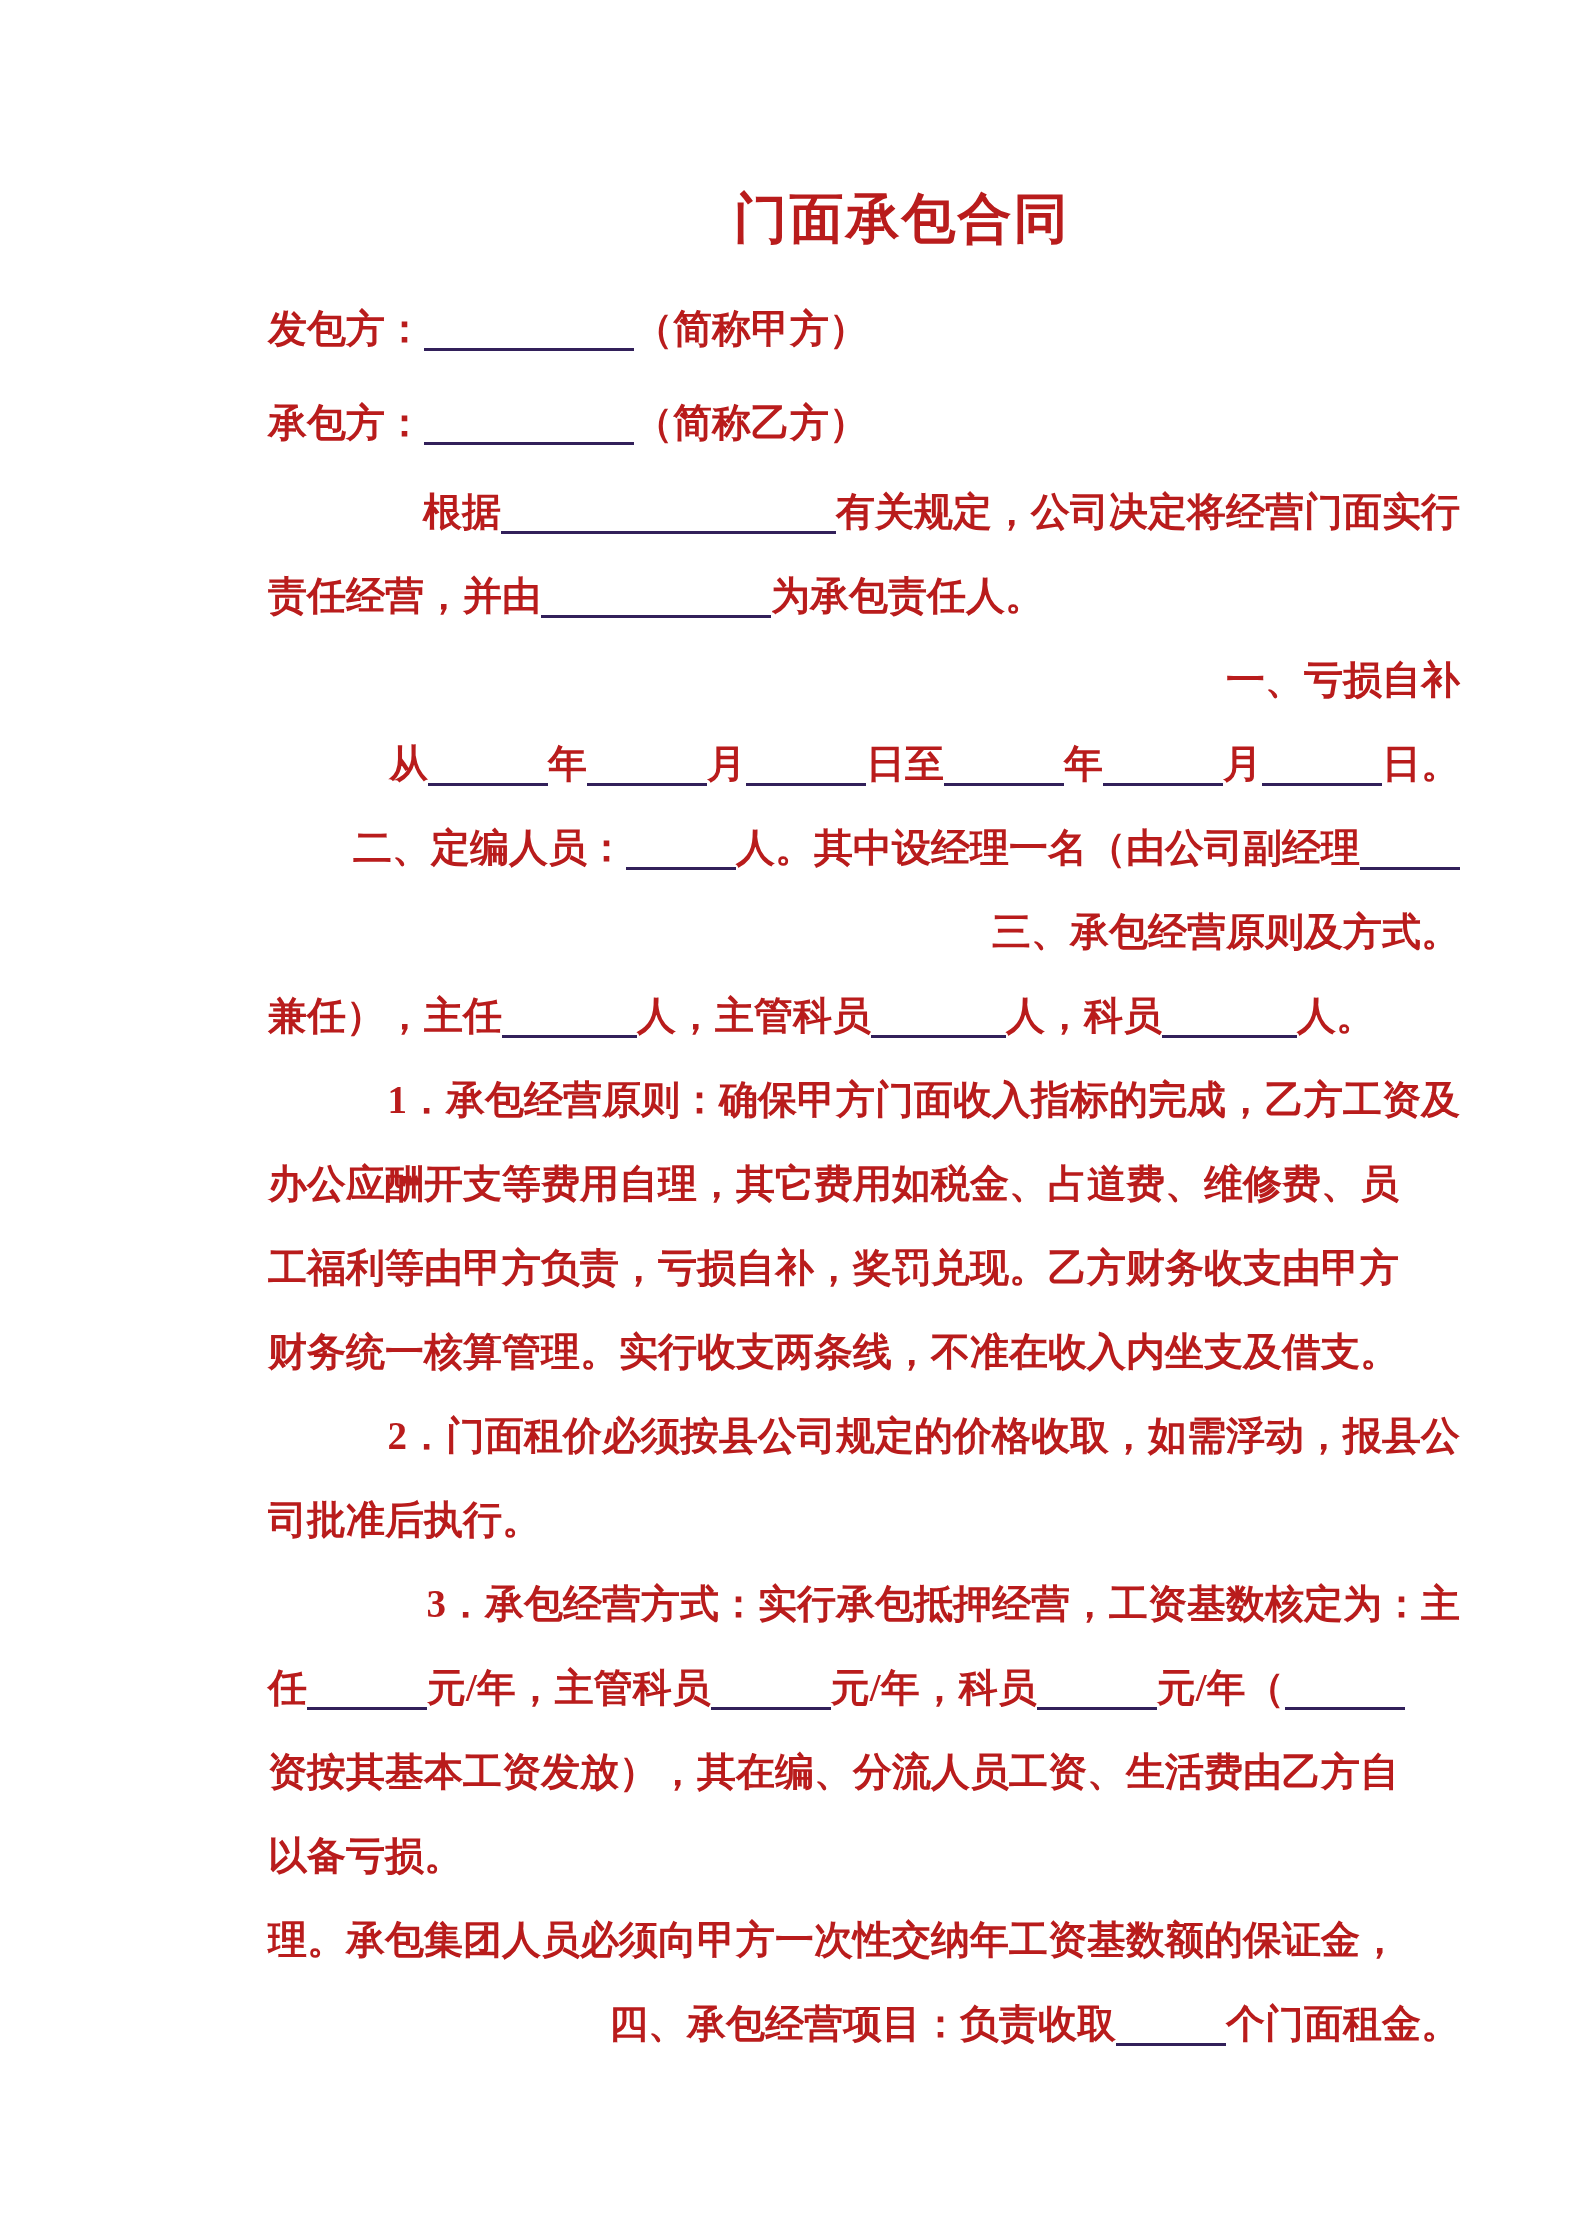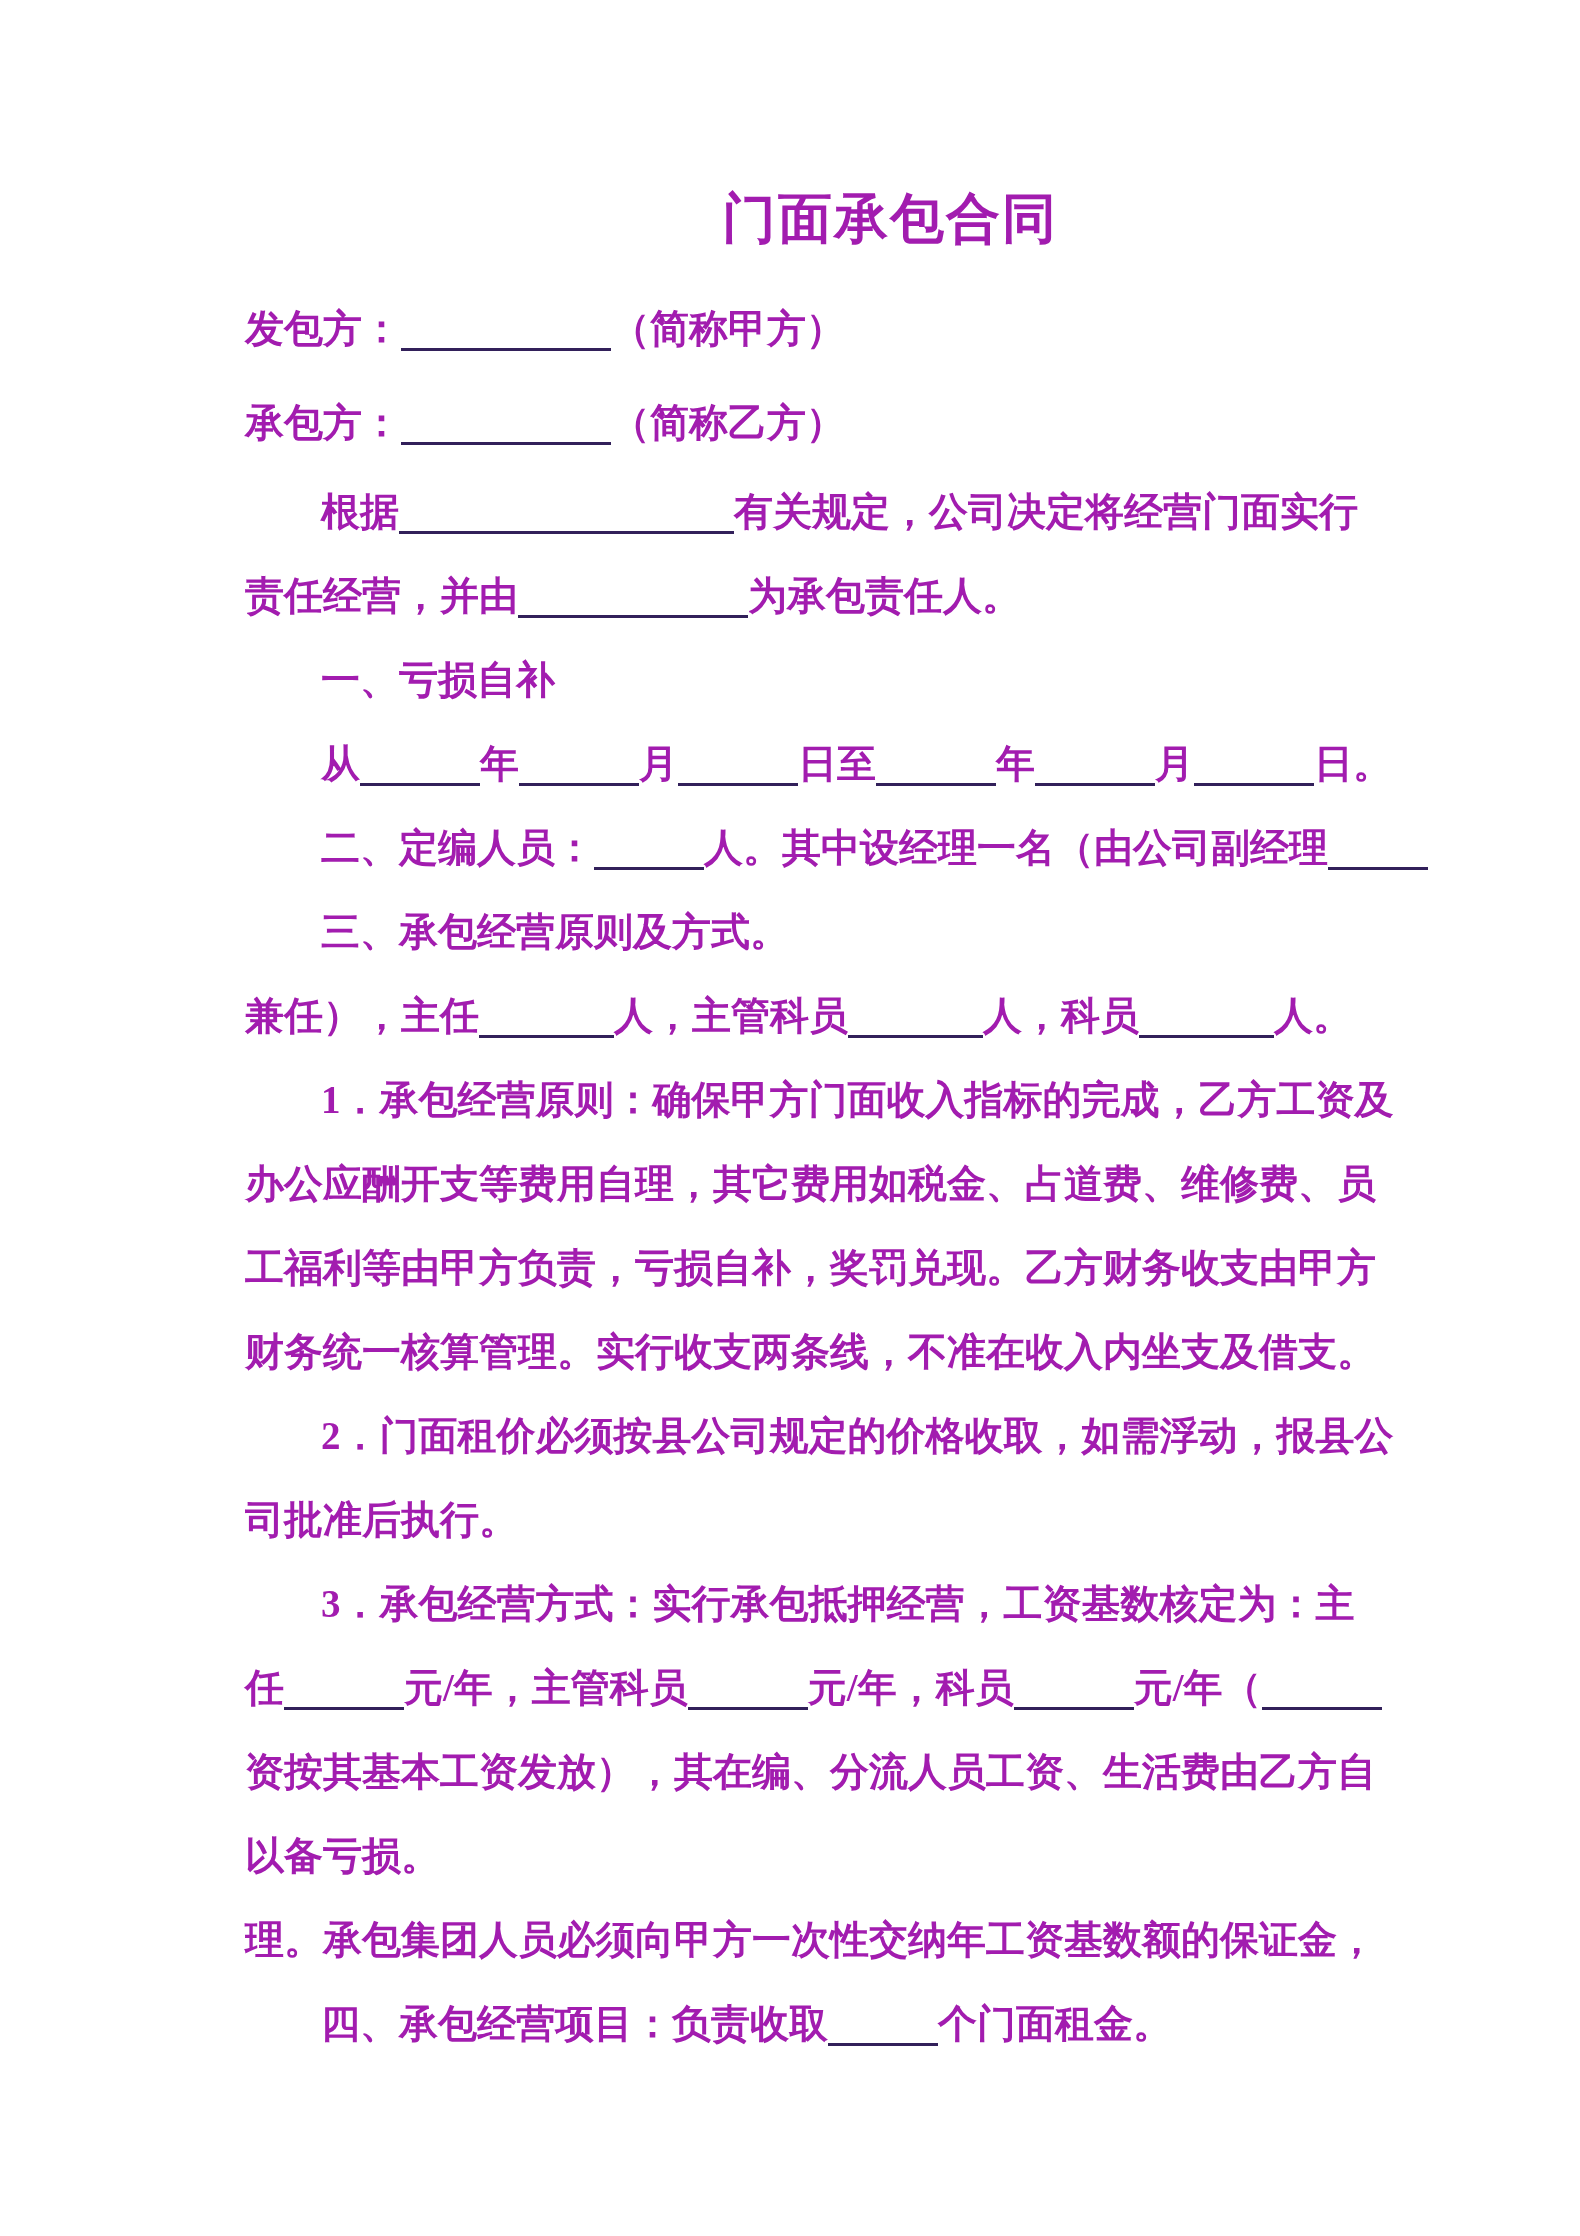--- a/index.html
+++ b/index.html
@@ -3,22 +3,23 @@
 <meta charset="utf-8">
 <style>
   * { margin: 0; padding: 0; box-sizing: border-box; }
   html, body { background: #e8e8e8; }
   .page {
     position: relative;
     width: 1580px;
     height: 2236px;
     background: #ffffff;
     font-family: "Liberation Serif", "DejaVu Serif", serif;
-    color: #a21caf;
+    color: #b91c1c;
     overflow: hidden;
+    padding-left: 23px;
   }
   .doc-title {
     padding-top: 188px;
     padding-left: 200px;      
     text-align: center;
     font-size: 54px;
     font-weight: bold;
     line-height: 62px;
     letter-spacing: 2px;
     white-space: nowrap;
@@ -28,21 +29,21 @@
   }
   .line {
     position: relative;
     height: 84px;
     line-height: 84px;
     font-size: 39px;
     white-space: nowrap;
     font-weight: bold;
   }
   .line.first, .line.second { height: 94px; line-height: 94px; }
-  .line.indent { padding-left: 76px; }
+  .line.indent { padding-left: 76px; text-align: right; }
   .blank {
     display: inline-block;
     height: 6px;
     border-bottom: 3px solid #32205a;
     vertical-align: -9px;
   }
 </style>
 </head>
 <body>
 

